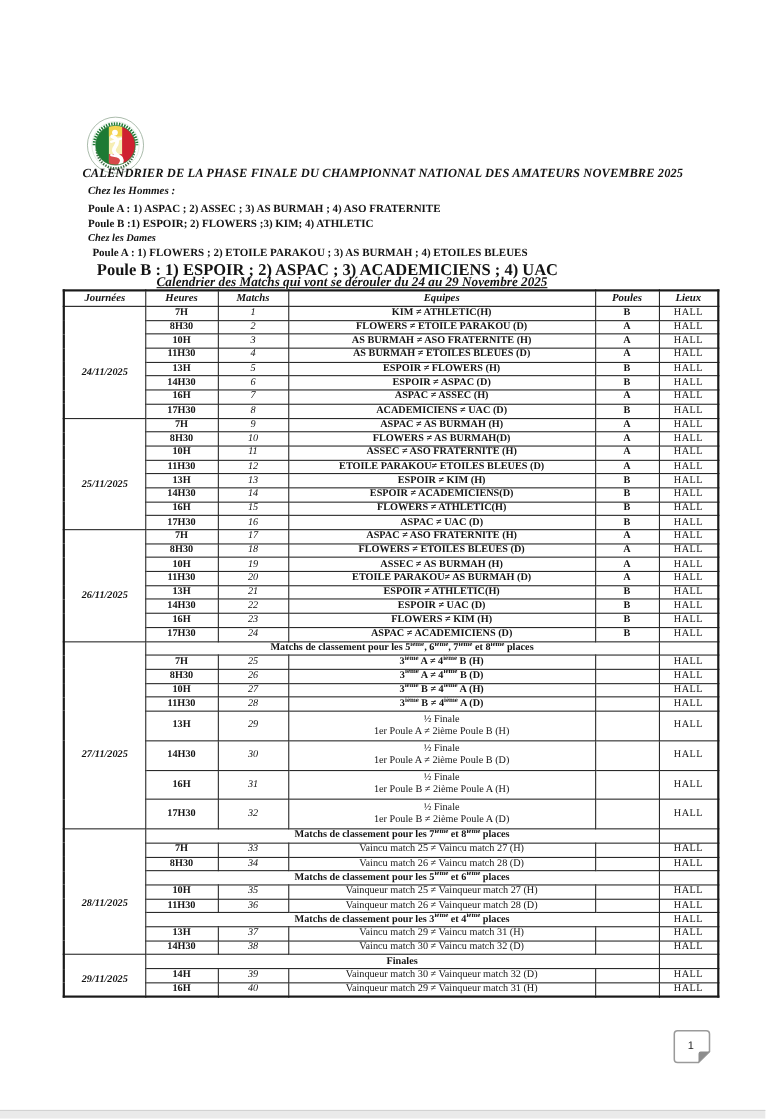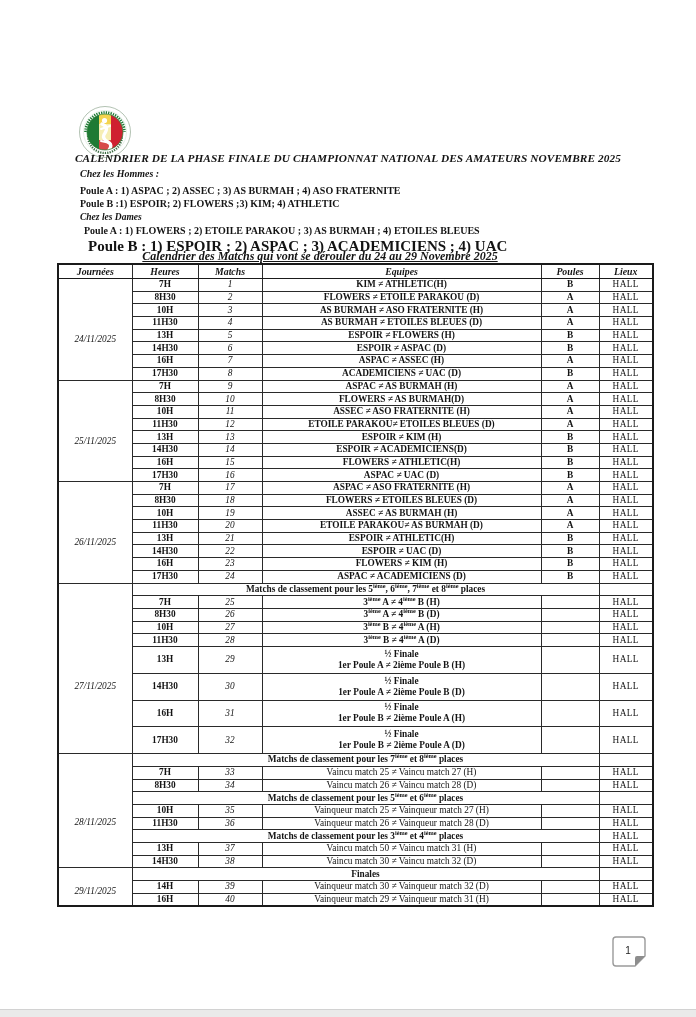--- a/index.html
+++ b/index.html
@@ -40,36 +40,36 @@
   }
   table.sched th{
     font-weight:bold;font-style:italic;font-size:9.8px;height:13px;
     border-bottom:1.4px solid #1a1a1a;
   }
   tr.row-normal{height:12.7px;}
   tr.row-section{height:12.7px;}
   tr.row-tall{height:26.8px;}
 
   td.date-cell{
-    font-weight:normal;font-style:italic;font-size:9.6px;
+    font-weight:bold;font-style:italic;font-size:9.6px;
     vertical-align:top;
     margin-top:36px;
   }
   td.date-cell.g0,td.date-cell.g1,td.date-cell.g2{padding-top:21px;}
   td.date-cell.g3{padding-top:36px;}
   td.date-cell.g4{padding-top:24px;}
   td.date-cell.g5{padding-top:9px;}
 
   td.time-cell{font-weight:bold;}
   td.num-cell{font-style:italic;}
   td.teams-cell{font-weight:bold;}
   td.poule-cell{font-weight:bold;}
   td.lieu-cell{font-weight:normal;letter-spacing:0.4px;}
   td.section-cell{font-weight:bold;}
-  tr.row-tall td.teams-cell{font-weight:bold;}
+  tr.row-tall td.teams-cell{font-weight:normal;}
   td.teams-cell.light{font-weight:normal;}
   td.v-top{vertical-align:top;padding-top:1px;}
   td.v-bottom{vertical-align:bottom;padding-bottom:2px;margin-top:12px;}
   sup{font-size:6.3px;line-height:0;vertical-align:super;}
 
   .page-badge{position:absolute;left:610px;top:935px;width:40px;height:36px;}
 </style>
 </head>
 <body>
 
@@ -408,21 +408,21 @@
         <td class="poule-cell"></td>
         <td class="lieu-cell">HALL</td>
       </tr>
       <tr class="row-section">
         <td class="section-cell" colspan="4">Matchs de classement pour les 3<sup>ième</sup> et 4<sup>ième</sup> places</td>
         <td class="lieu-cell">HALL</td>
       </tr>
       <tr class="row-normal">
         <td class="time-cell">13H</td>
         <td class="num-cell">37</td>
-        <td class="teams-cell light">Vaincu match 50 ≠ Vaincu match 31 (H)</td>
+        <td class="teams-cell light">Vaincu match 29 ≠ Vaincu match 31 (H)</td>
         <td class="poule-cell"></td>
         <td class="lieu-cell">HALL</td>
       </tr>
       <tr class="row-normal">
         <td class="time-cell">14H30</td>
         <td class="num-cell">38</td>
         <td class="teams-cell light">Vaincu match 30 ≠ Vaincu match 32 (D)</td>
         <td class="poule-cell"></td>
         <td class="lieu-cell">HALL</td>
       </tr>

